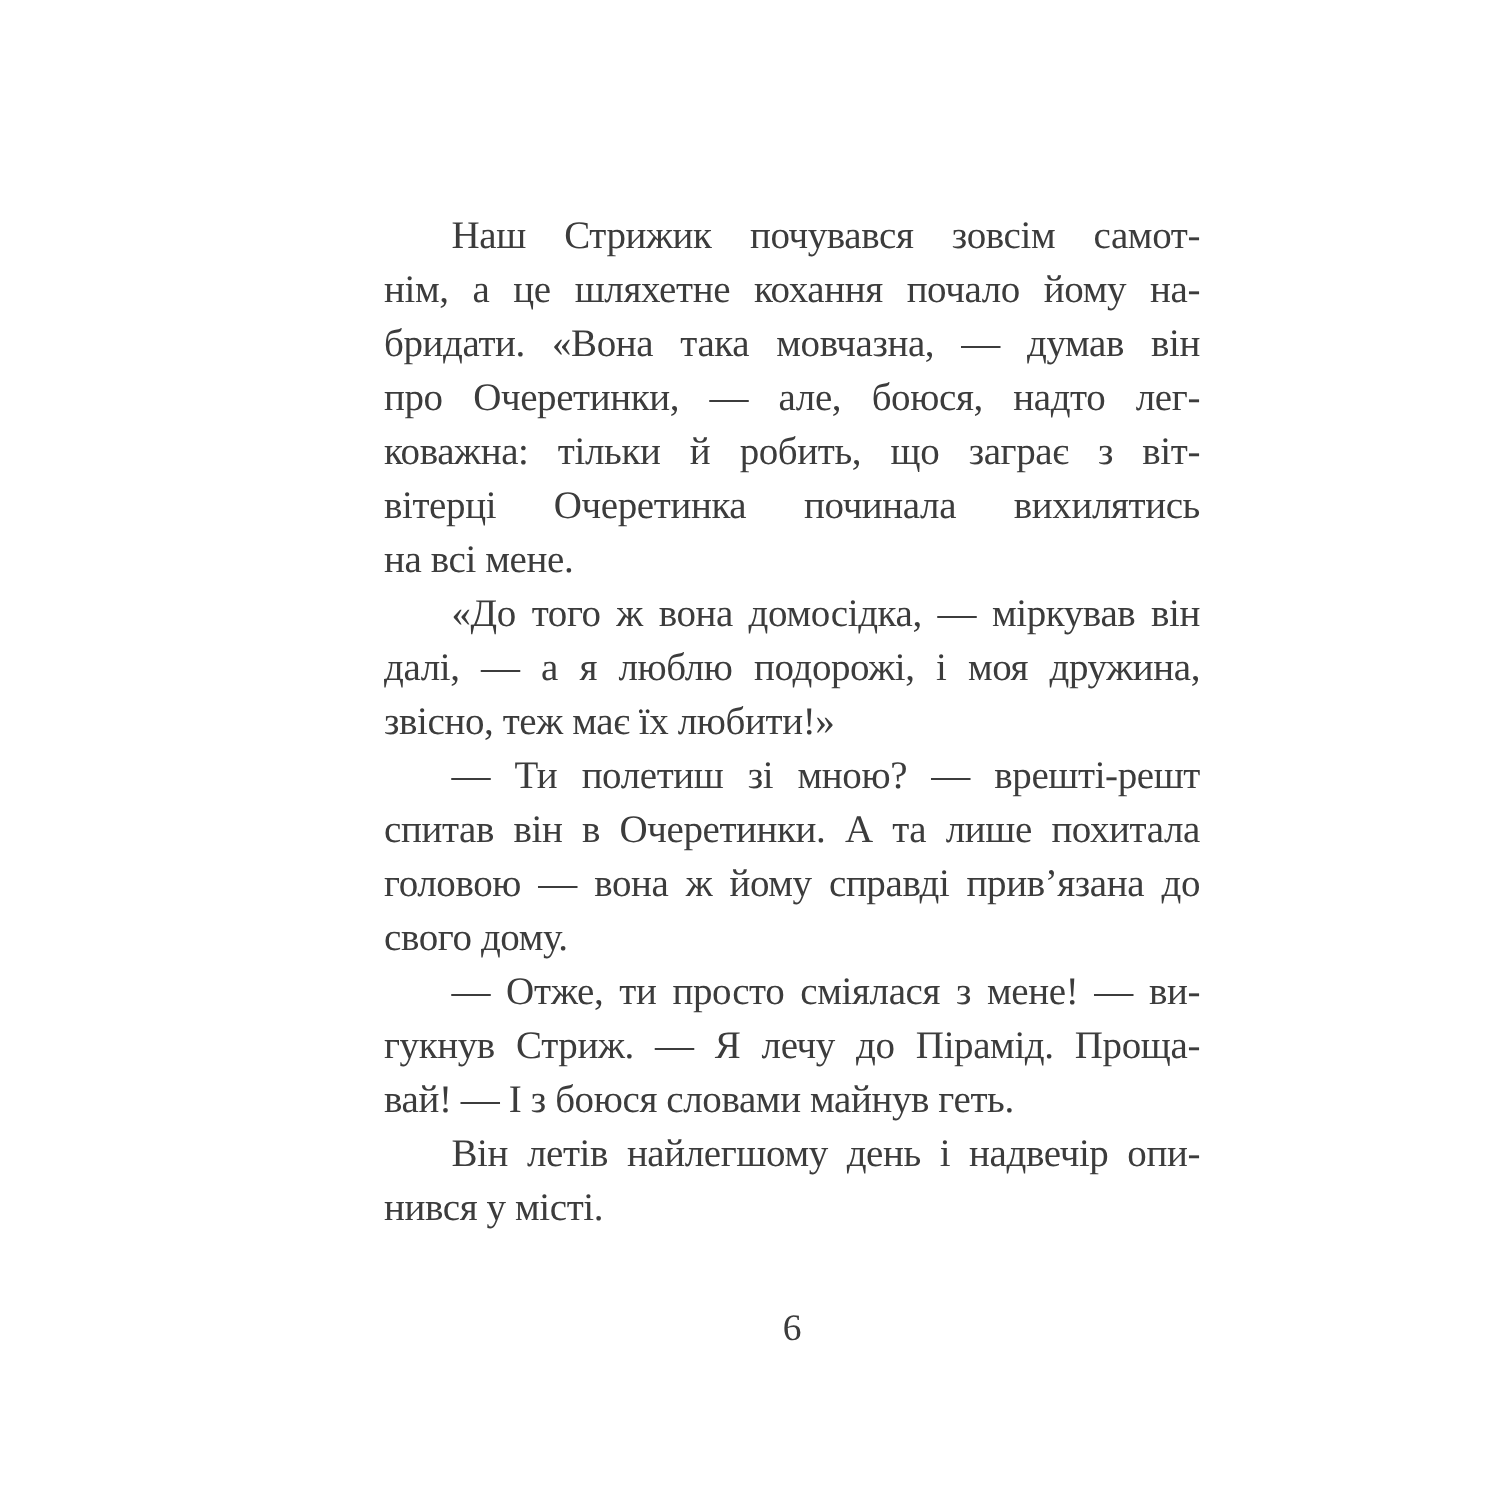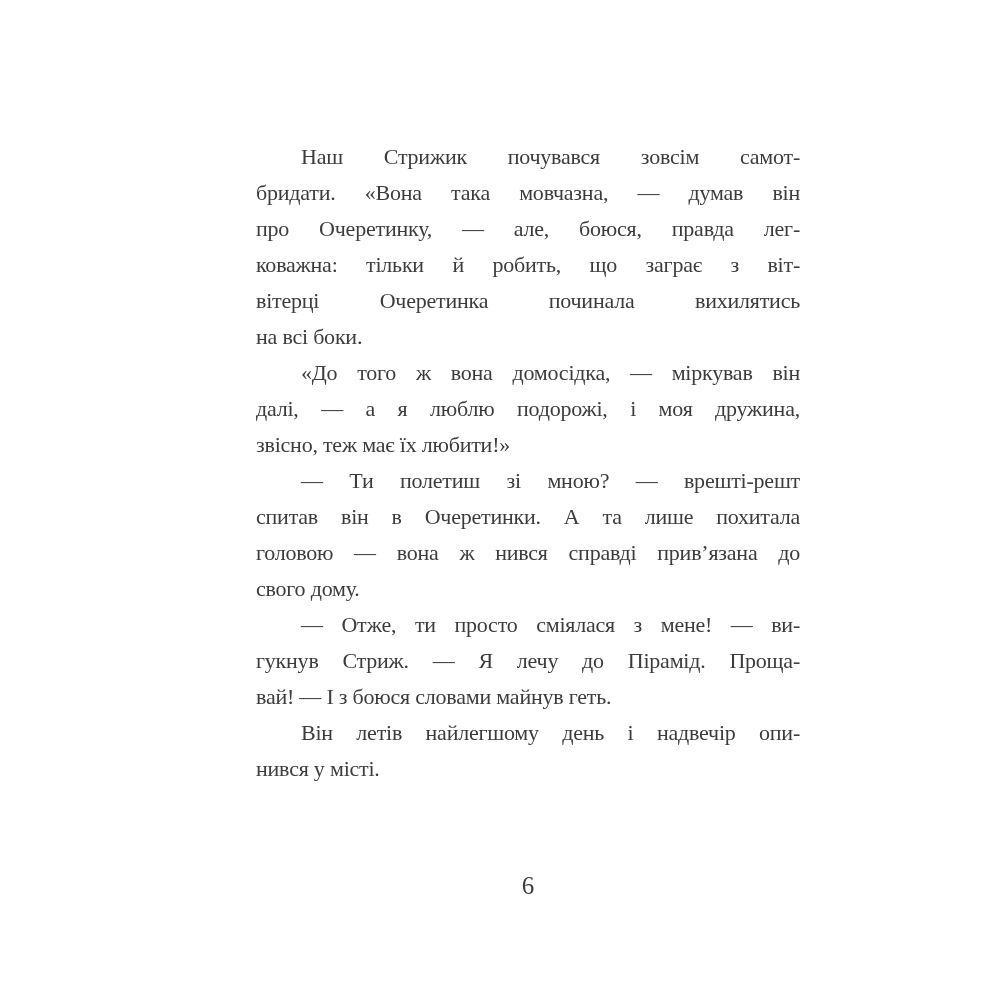--- a/index.html
+++ b/index.html
@@ -20,21 +20,21 @@
   }
   .text-block {
     position: absolute;
     left: 256px;
     top: 139px;
     width: 544px;
   }
   .paragraph {
     margin: 0;
     padding: 0;
-    font-size: 22px;
+    font-size: 26px;
     line-height: 36px;
     letter-spacing: -0.01em;
   }
   .line {
     display: block;
     text-align: justify;
     text-align-last: justify;
     white-space: normal;
   }
   .line.first {
@@ -54,35 +54,36 @@
     color: #3c3c3c;
   }
 </style>
 </head>
 <body style="background: rgb(255, 255, 255);">
 
 <div class="page" style="color: rgb(60, 60, 60);">
   <div class="text-block">
       <p class="paragraph">
         <span class="line first">Наш Стрижик почувався зовсім самот-</span>
+        <span class="line">нім, а це шляхетне кохання почало йому на-</span>
         <span class="line">бридати. «Вона така мовчазна, — думав він</span>
-        <span class="line">про Очеретинку, — але, боюся, правда лег-</span>
+        <span class="line">про Очеретинки, — але, боюся, надто лег-</span>
         <span class="line">коважна: тільки й робить, що заграє з віт-</span>
         <span class="line">вітерці Очеретинка починала вихилятись</span>
-        <span class="line last">на всі боки.</span>
+        <span class="line last">на всі мене.</span>
       </p>
       <p class="paragraph">
         <span class="line first">«До того ж вона домосідка, — міркував він</span>
         <span class="line">далі, — а я люблю подорожі, і моя дружина,</span>
         <span class="line last">звісно, теж має їх любити!»</span>
       </p>
       <p class="paragraph">
         <span class="line first">— Ти полетиш зі мною? — врешті-решт</span>
         <span class="line">спитав він в Очеретинки. А та лише похитала</span>
-        <span class="line">головою — вона ж нився справді прив’язана до</span>
+        <span class="line">головою — вона ж йому справді прив’язана до</span>
         <span class="line last">свого дому.</span>
       </p>
       <p class="paragraph">
         <span class="line first">— Отже, ти просто сміялася з мене! — ви-</span>
         <span class="line">гукнув Стриж. — Я лечу до Пірамід. Проща-</span>
         <span class="line last">вай! — І з боюся словами майнув геть.</span>
       </p>
       <p class="paragraph">
         <span class="line first">Він летів найлегшому день і надвечір опи-</span>
         <span class="line last">нився у місті.</span>

